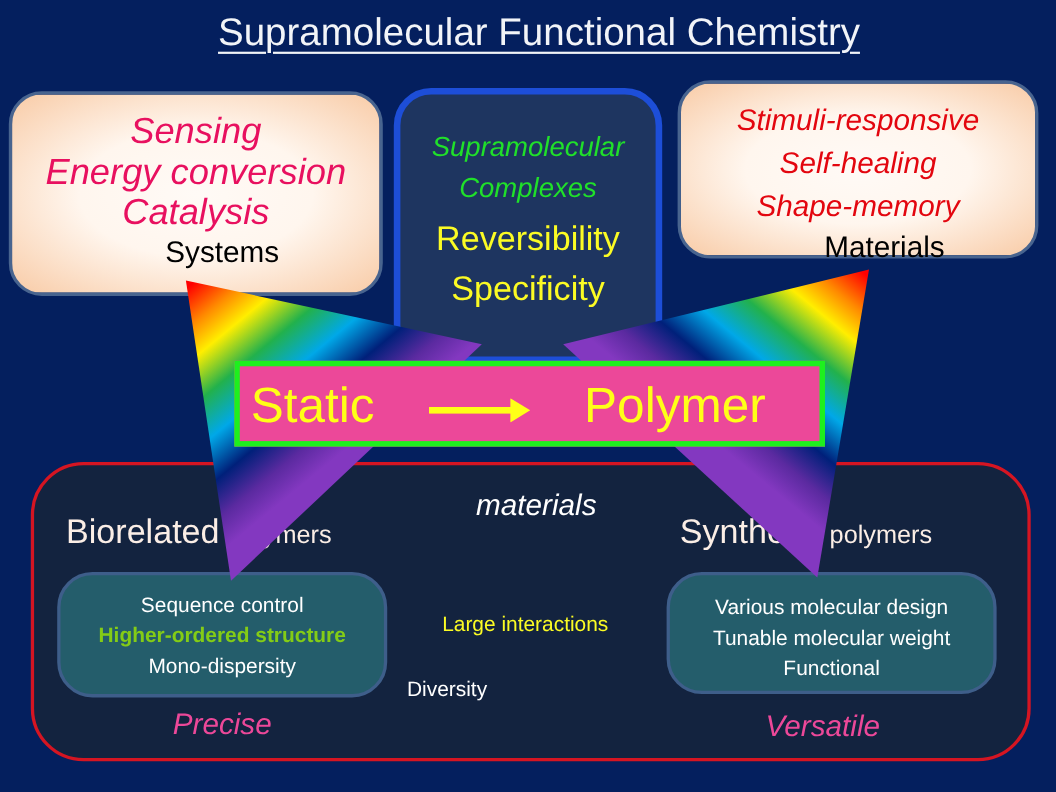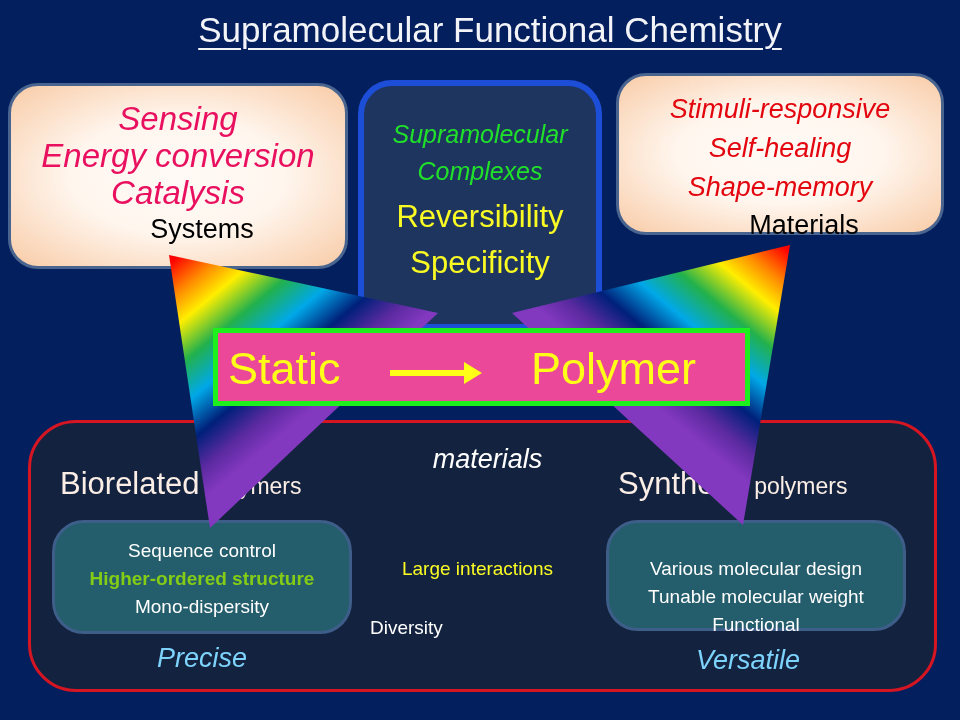--- a/index.html
+++ b/index.html
@@ -19,21 +19,21 @@
                  border:6px solid #1d4ed8; border-radius:34px; box-sizing:border-box; text-align:center; padding-top:30px; }
   .gr { color:#20e02a; font-style:italic; font-size:25px; line-height:37px; display:block; }
   .yl { color:#fbfb24; font-size:31px; line-height:46px; display:block; }
   #poly-panel { left:28px; top:420px; width:909px; height:272px; background:#13233f;
                 border:3px solid #d51522; border-radius:48px; box-sizing:border-box; }
   .subhead { color:#fbeee6; font-size:31px; }
   .subhead small { font-size:23px; }
   .inner { background:#245d6b; border:3px solid #3e5e8a; border-radius:32px; box-sizing:border-box;
            text-align:center; color:#fff; font-size:19px; line-height:28px; padding-top:14px; }
   .ac { color:#84cc16;font-weight:bold; }
-  .gold { color:#7dd3fc; font-style:italic; font-size:27px; }
+  .gold { color:#ec4899; font-style:italic; font-size:27px; }
   #beams { left:0; top:0; }
   #sd-bar { left:213px; top:328px; width:537px; height:78px; background:#ec4899; border:5px solid #1ef01e;
             box-sizing:border-box; color:#ffff17; font-size:45px; }
 </style>
 </head>
 <body>
 
 <div class="abs" id="title">Supramolecular Functional Chemistry</div>
 
 <div class="abs peach" id="box-systems">
@@ -73,21 +73,21 @@
 <div class="abs" style="left:380px;width:215px;top:440px;text-align:center;color:#fff;font-style:italic;font-size:27px;line-height:38px;">
   <div>materials</div>
 </div>
 <div class="abs" style="left:370px;width:215px;top:558px;text-align:center;color:#fbfb24;font-size:19px;">Large interactions</div>
 <div class="abs" style="left:370px;width:215px;top:617px;color:#fff;font-size:19px;">Diversity</div>
 
 <div class="abs subhead" style="left:618px;top:466px;">
   <span>Synthetic</span>
   <small>polymers</small>
 </div>
-<div class="abs inner" style="left:606px;top:520px;width:300px;height:111px;padding-top:32px;">
+<div class="abs inner" style="left:606px;top:520px;width:300px;height:111px;padding-top:16px;">
   <div>Various molecular design</div>
   <div>Tunable molecular weight</div>
   <div>Functional</div>
 </div>
 <div class="abs gold" style="left:598px;width:300px;text-align:center;top:645px;">Versatile</div>
 
 <svg class="abs" id="beams" width="960" height="720">
   <defs>
     <linearGradient id="rbL" gradientUnits="userSpaceOnUse" x1="170" y1="262" x2="300" y2="420">
       <stop offset="0" stop-color="#ff0000"></stop>

